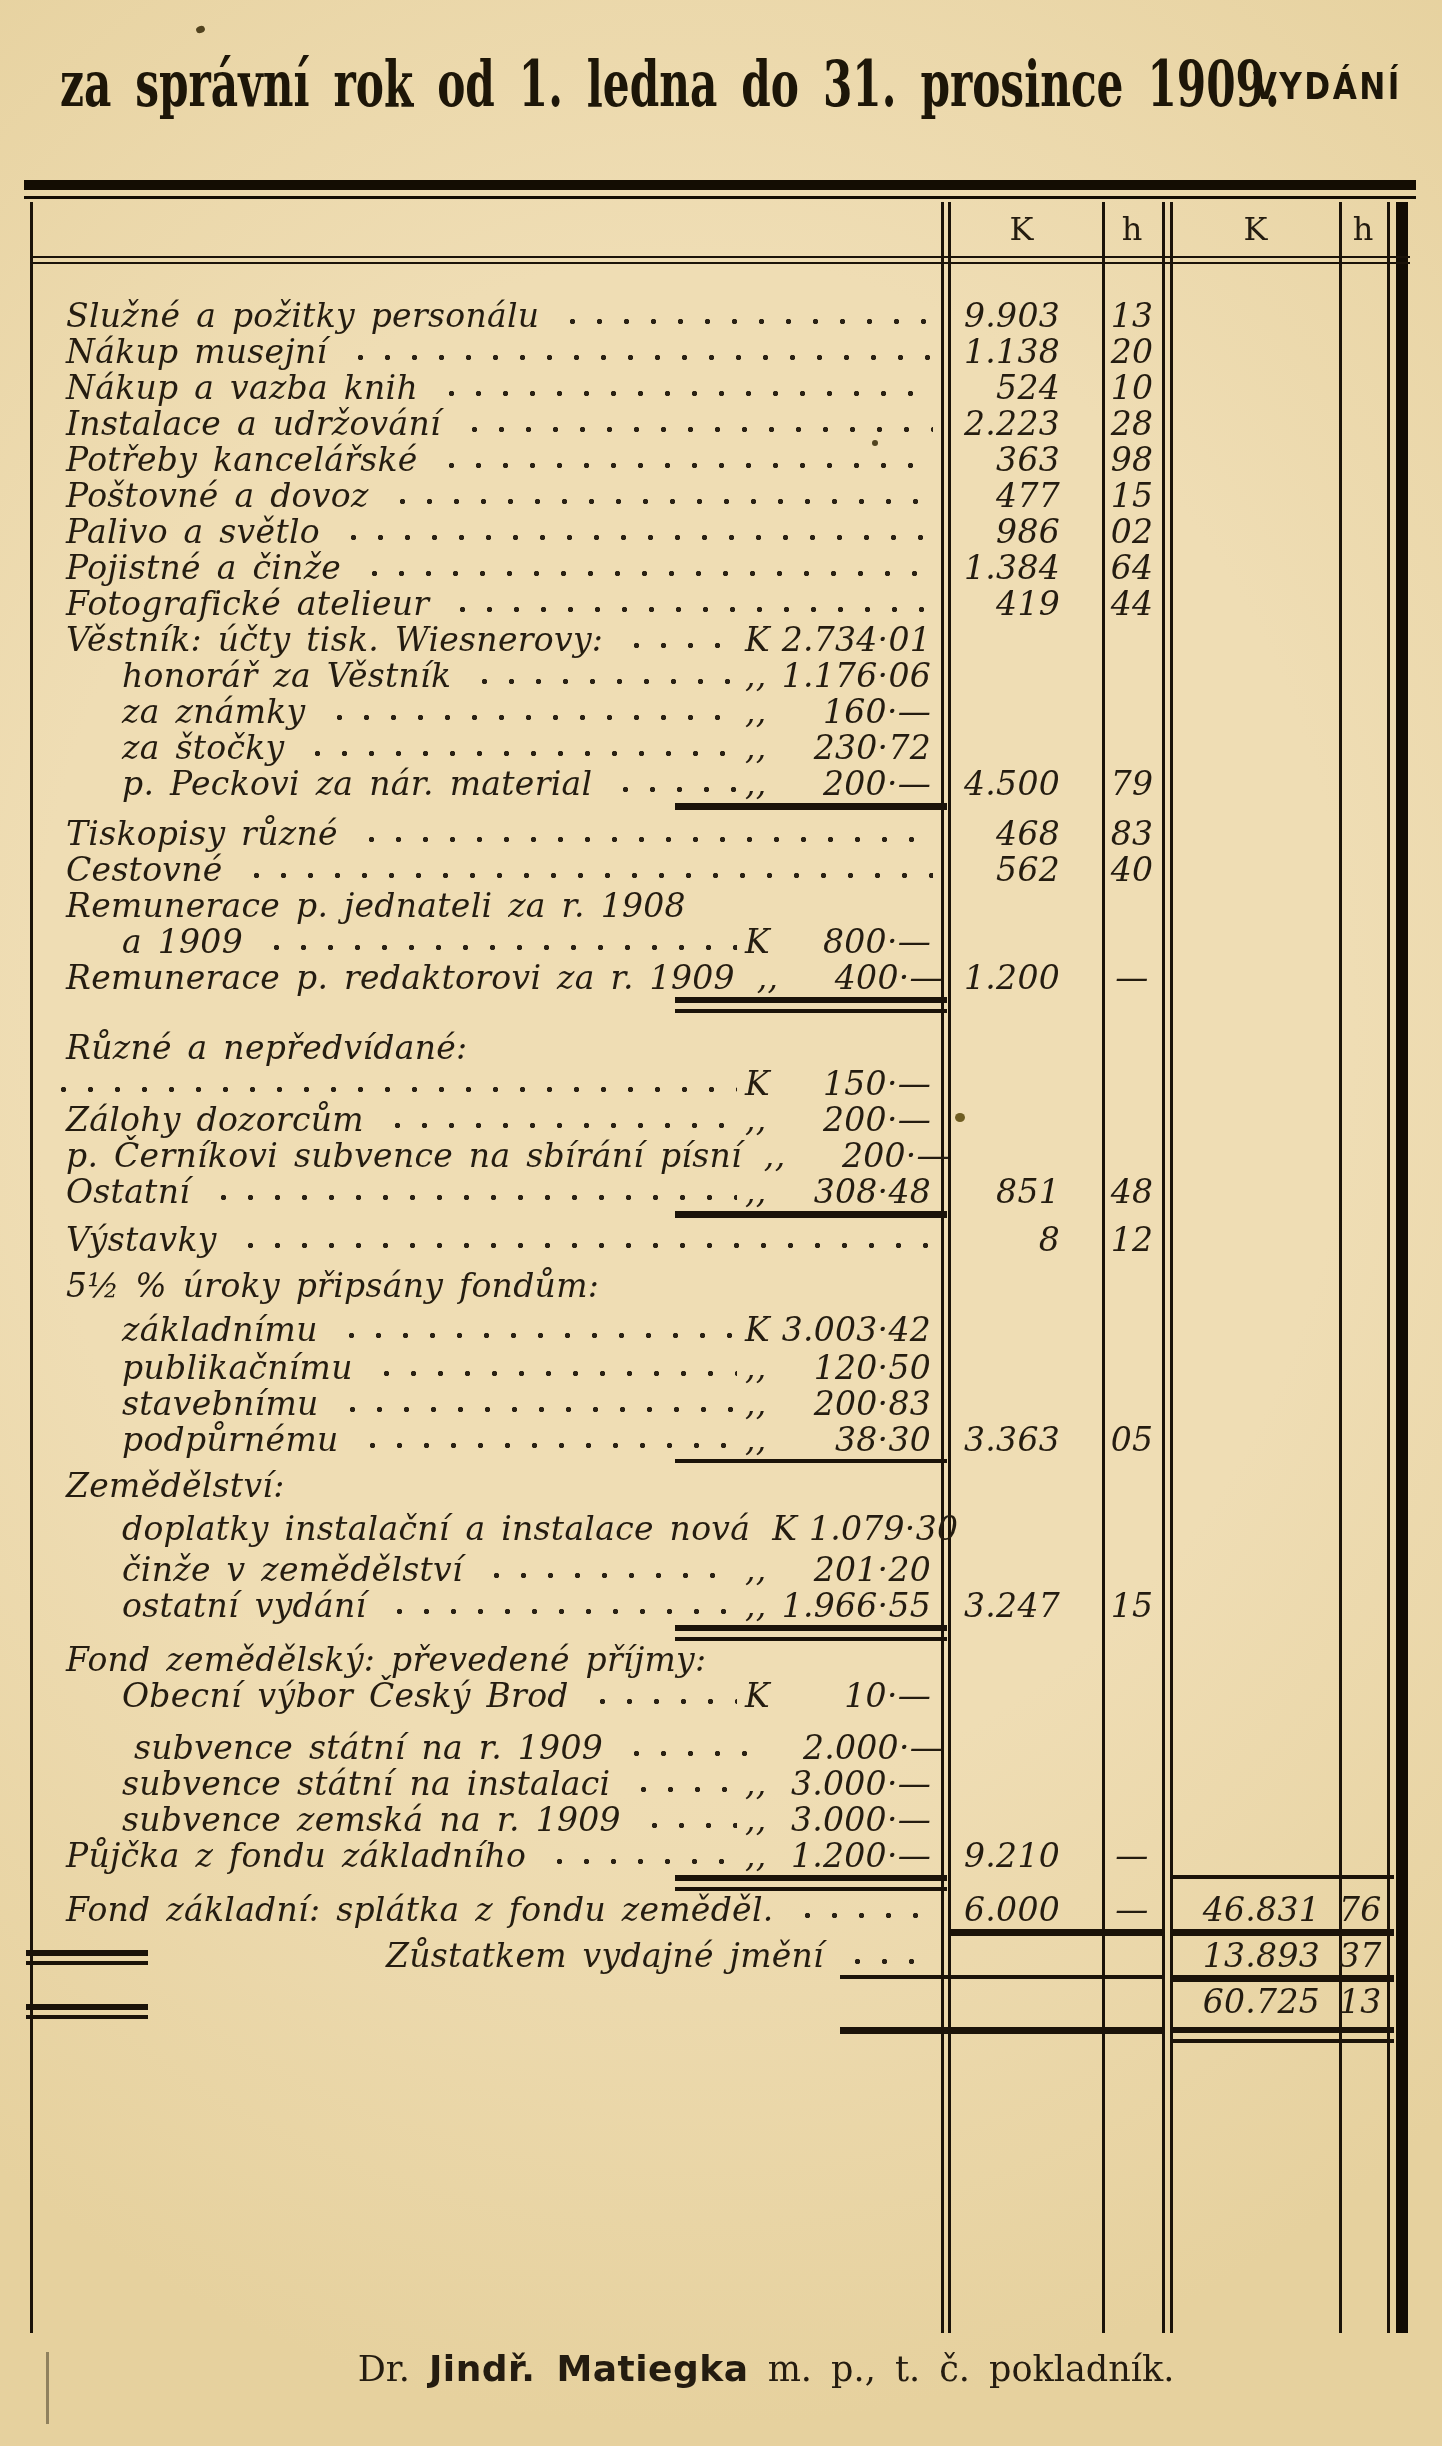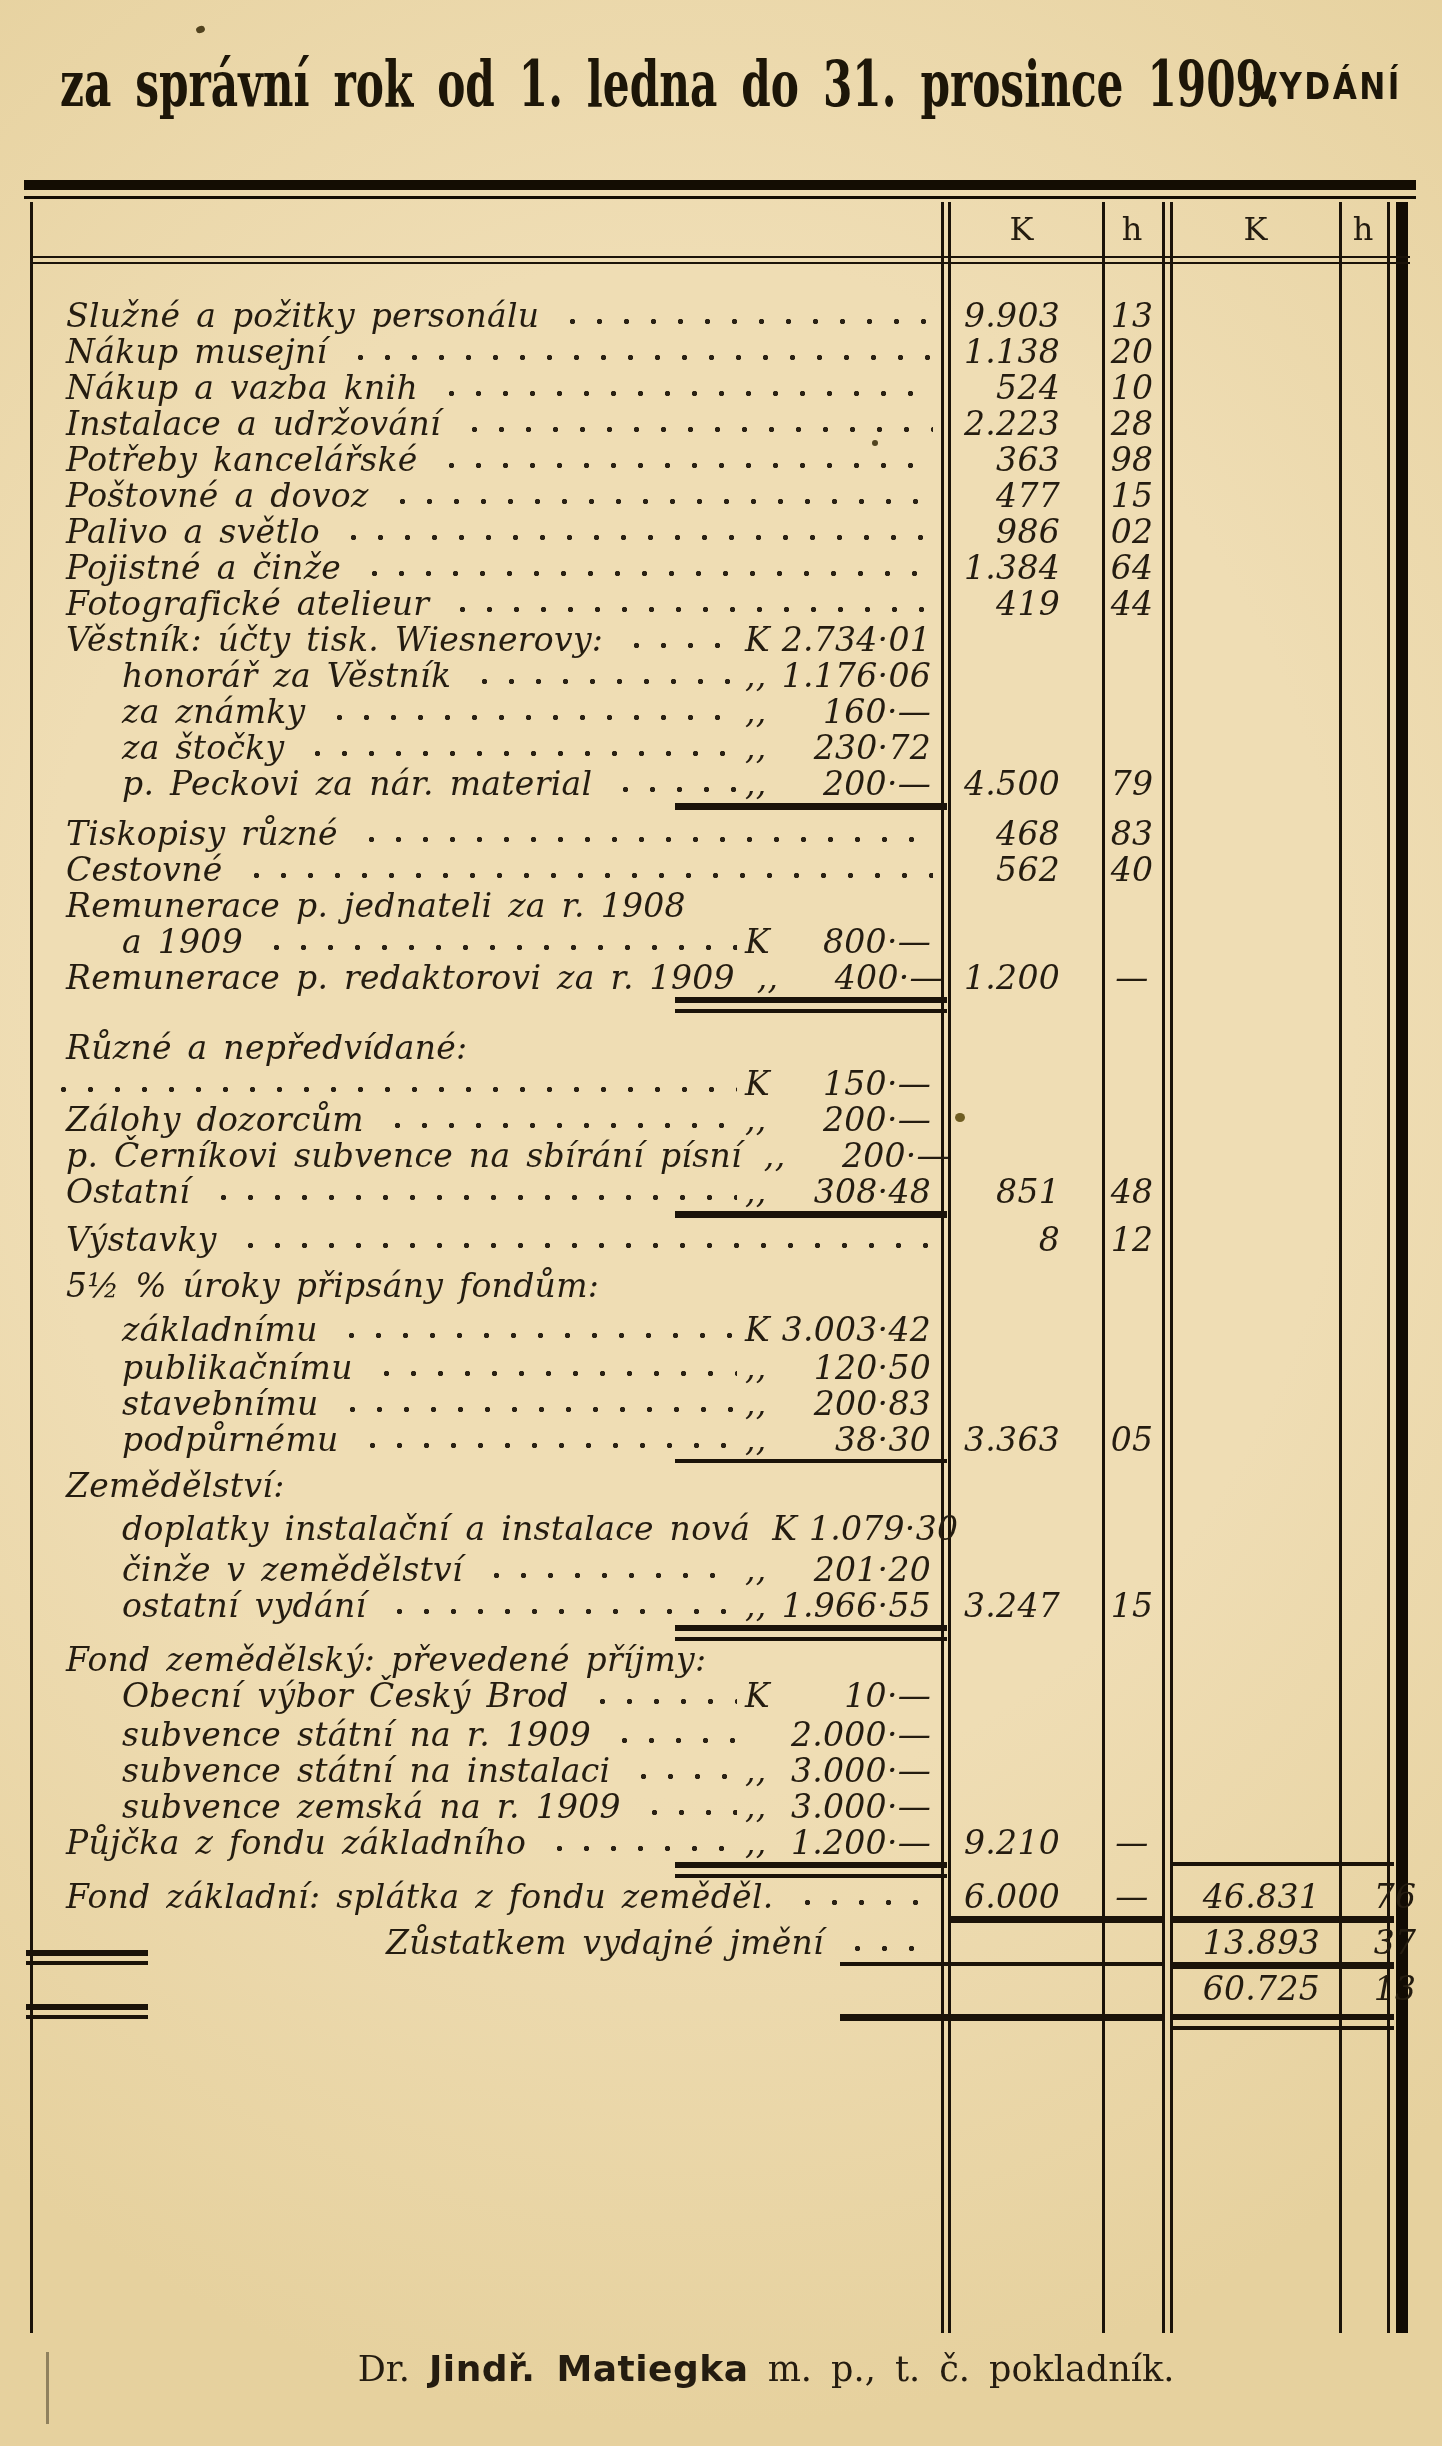--- a/index.html
+++ b/index.html
@@ -38,21 +38,21 @@
           background-image:radial-gradient(circle,#2a2114 2.4px,transparent 3px);
           background-size:27px 7px;background-repeat:repeat-x;background-position:6px 0;}
   .leader.nodots{background:none;}
   .sub{width:196px;flex:none;display:flex;align-items:flex-end;padding-right:10px;box-sizing:border-box;}
   .sub.empty{width:0;padding:0;overflow:hidden;}
   .cur{width:44px;}
   .amt{flex:1;text-align:right;white-space:nowrap;}
   .ck1{width:161px;text-align:right;padding-right:42px;box-sizing:border-box;flex:none;white-space:nowrap;}
   .ch1{width:60px;text-align:center;margin-right:10px;flex:none;}
   .ck2{width:167px;text-align:right;padding-right:19px;box-sizing:border-box;flex:none;white-space:nowrap;}
-  .ch2{width:56px;text-align:center;flex:none;padding-left:28px;}
+  .ch2{width:56px;flex:none;}
   
   .rulerow{position:relative;height:10px;flex:none;}
   .rulerow.tall{height:18px;}
   .ruleseg{position:absolute;top:1px;height:6px;background:#1b1309;}
   .st-thin{height:4px;}
   .st-heavy{height:7px;}
   .st-double{height:16px;background:transparent;border-top:6px solid #1b1309;
              border-bottom:4px solid #1b1309;box-sizing:border-box;}
   .seg-sub{left:645px;width:272px;}
   .seg-k1h1{left:920px;width:212px;}
@@ -624,21 +624,21 @@
       <span class="sub">
               <span class="cur">K</span>
               <span class="amt">10·—</span>
             </span>
     </div>
     <span class="ck1"></span>
     <span class="ch1"></span>
     <span class="ck2"></span>
     <span class="ch2"></span>
   </div>
-        <div class="row ind1" style="margin-top: 3px;">
+        <div class="row ind1" style="margin-top: 16px; padding-left: 12px;">
     <div class="desc">
       <span class="lbl">subvence státní na r. 1909</span>
       <span class="leader"></span>
       <span class="sub">
               <span class="cur"></span>
               <span class="amt">2.000·—</span>
             </span>
     </div>
     <span class="ck1"></span>
     <span class="ch1"></span>

